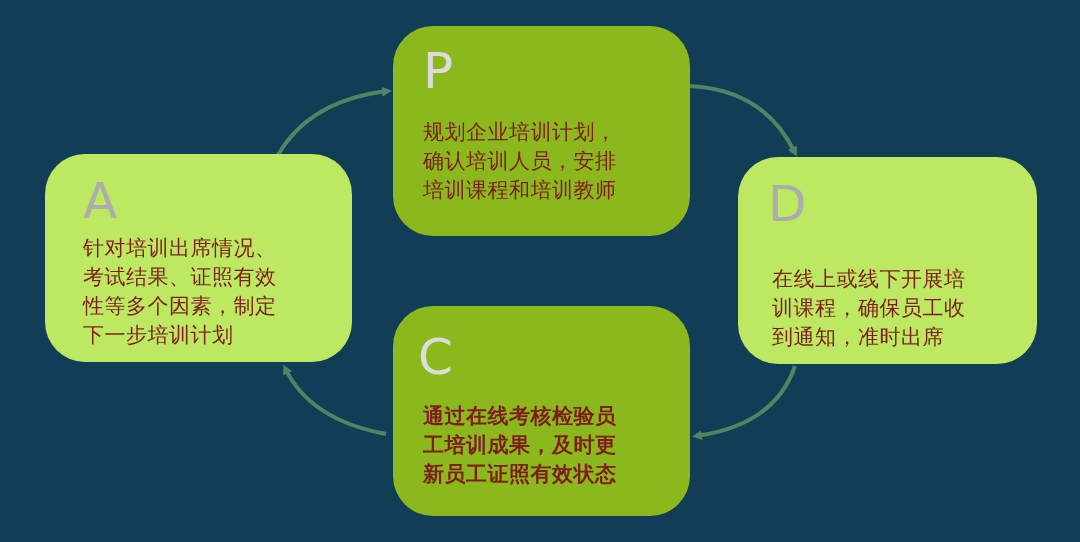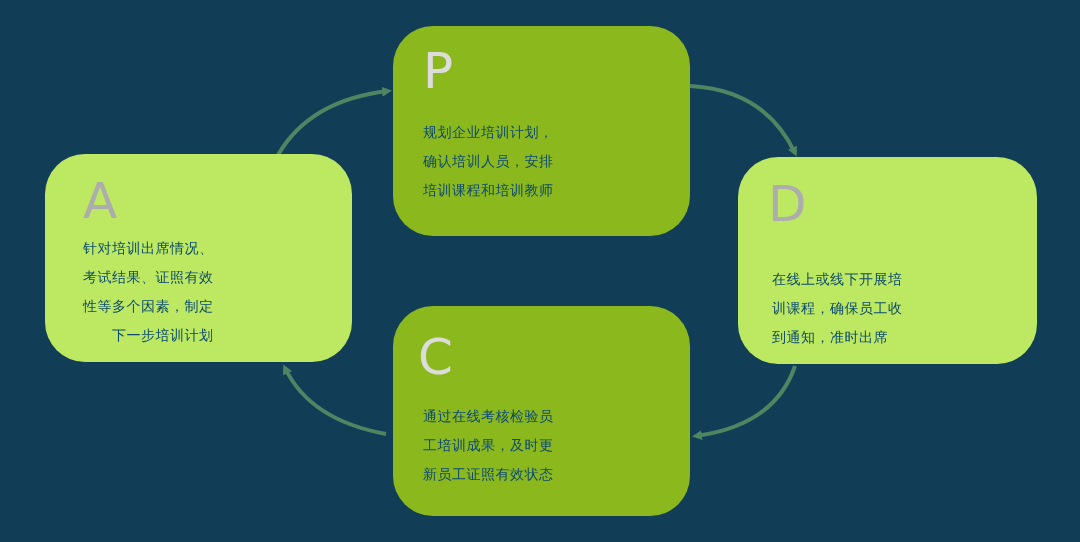--- a/index.html
+++ b/index.html
@@ -21,23 +21,23 @@
       position: absolute;
       font-family: "DejaVu Sans", sans-serif;
       font-size: 50px;
       line-height: 50px;
       font-weight: normal;
     }
     .box.dark .letter { color: #dcdcdc; }
     .box.light .letter { color: #adadad; }
     .desc {
       position: absolute;
-      font-size: 14px;
+      font-size: 21px;
       line-height: 29px;
-      color: #0c4a6e;
+      color: #7f1d1d;
       letter-spacing: 0.5px;
       white-space: pre-line;
     }
   </style>
 </head>
 <body>
 
 <svg class="arrows" viewBox="0 0 1080 542">
   <defs>
     <marker id="ah" markerWidth="10" markerHeight="10" refX="6" refY="5" orient="auto" markerUnits="userSpaceOnUse">
@@ -52,31 +52,31 @@
 
 <div class="box dark" style="left:393px; top:26px; width:297px; height:210px;">
   <div class="letter" style="left:30px; top:20px;">P</div>
   <div class="desc" style="left:30px; top:92px;">规划企业培训计划，
 确认培训人员，安排
 培训课程和培训教师</div>
 </div>
 
 <div class="box light" style="left:45px; top:154px; width:307px; height:208px;">
   <div class="letter" style="left:38px; top:22px;">A</div>
-  <div class="desc" style="left:38px; top:80px;text-align:right;">针对培训出席情况、
+  <div class="desc" style="left:38px; top:80px;">针对培训出席情况、
 考试结果、证照有效
 性等多个因素，制定
 下一步培训计划</div>
 </div>
 
 <div class="box light" style="left:738px; top:157px; width:299px; height:207px;">
   <div class="letter" style="left:30px; top:22px;">D</div>
   <div class="desc" style="left:34px; top:84px;margin-top:24px;">在线上或线下开展培
 训课程，确保员工收
 到通知，准时出席</div>
 </div>
 
 <div class="box dark" style="left:393px; top:306px; width:297px; height:210px;">
   <div class="letter" style="left:25px; top:26px;">C</div>
-  <div class="desc" style="left:30px; top:96px;">通过在线考核检验员
+  <div class="desc" style="left:30px; top:96px;font-weight:bold;">通过在线考核检验员
 工培训成果，及时更
 新员工证照有效状态</div>
 </div>
 
 </body></html>

